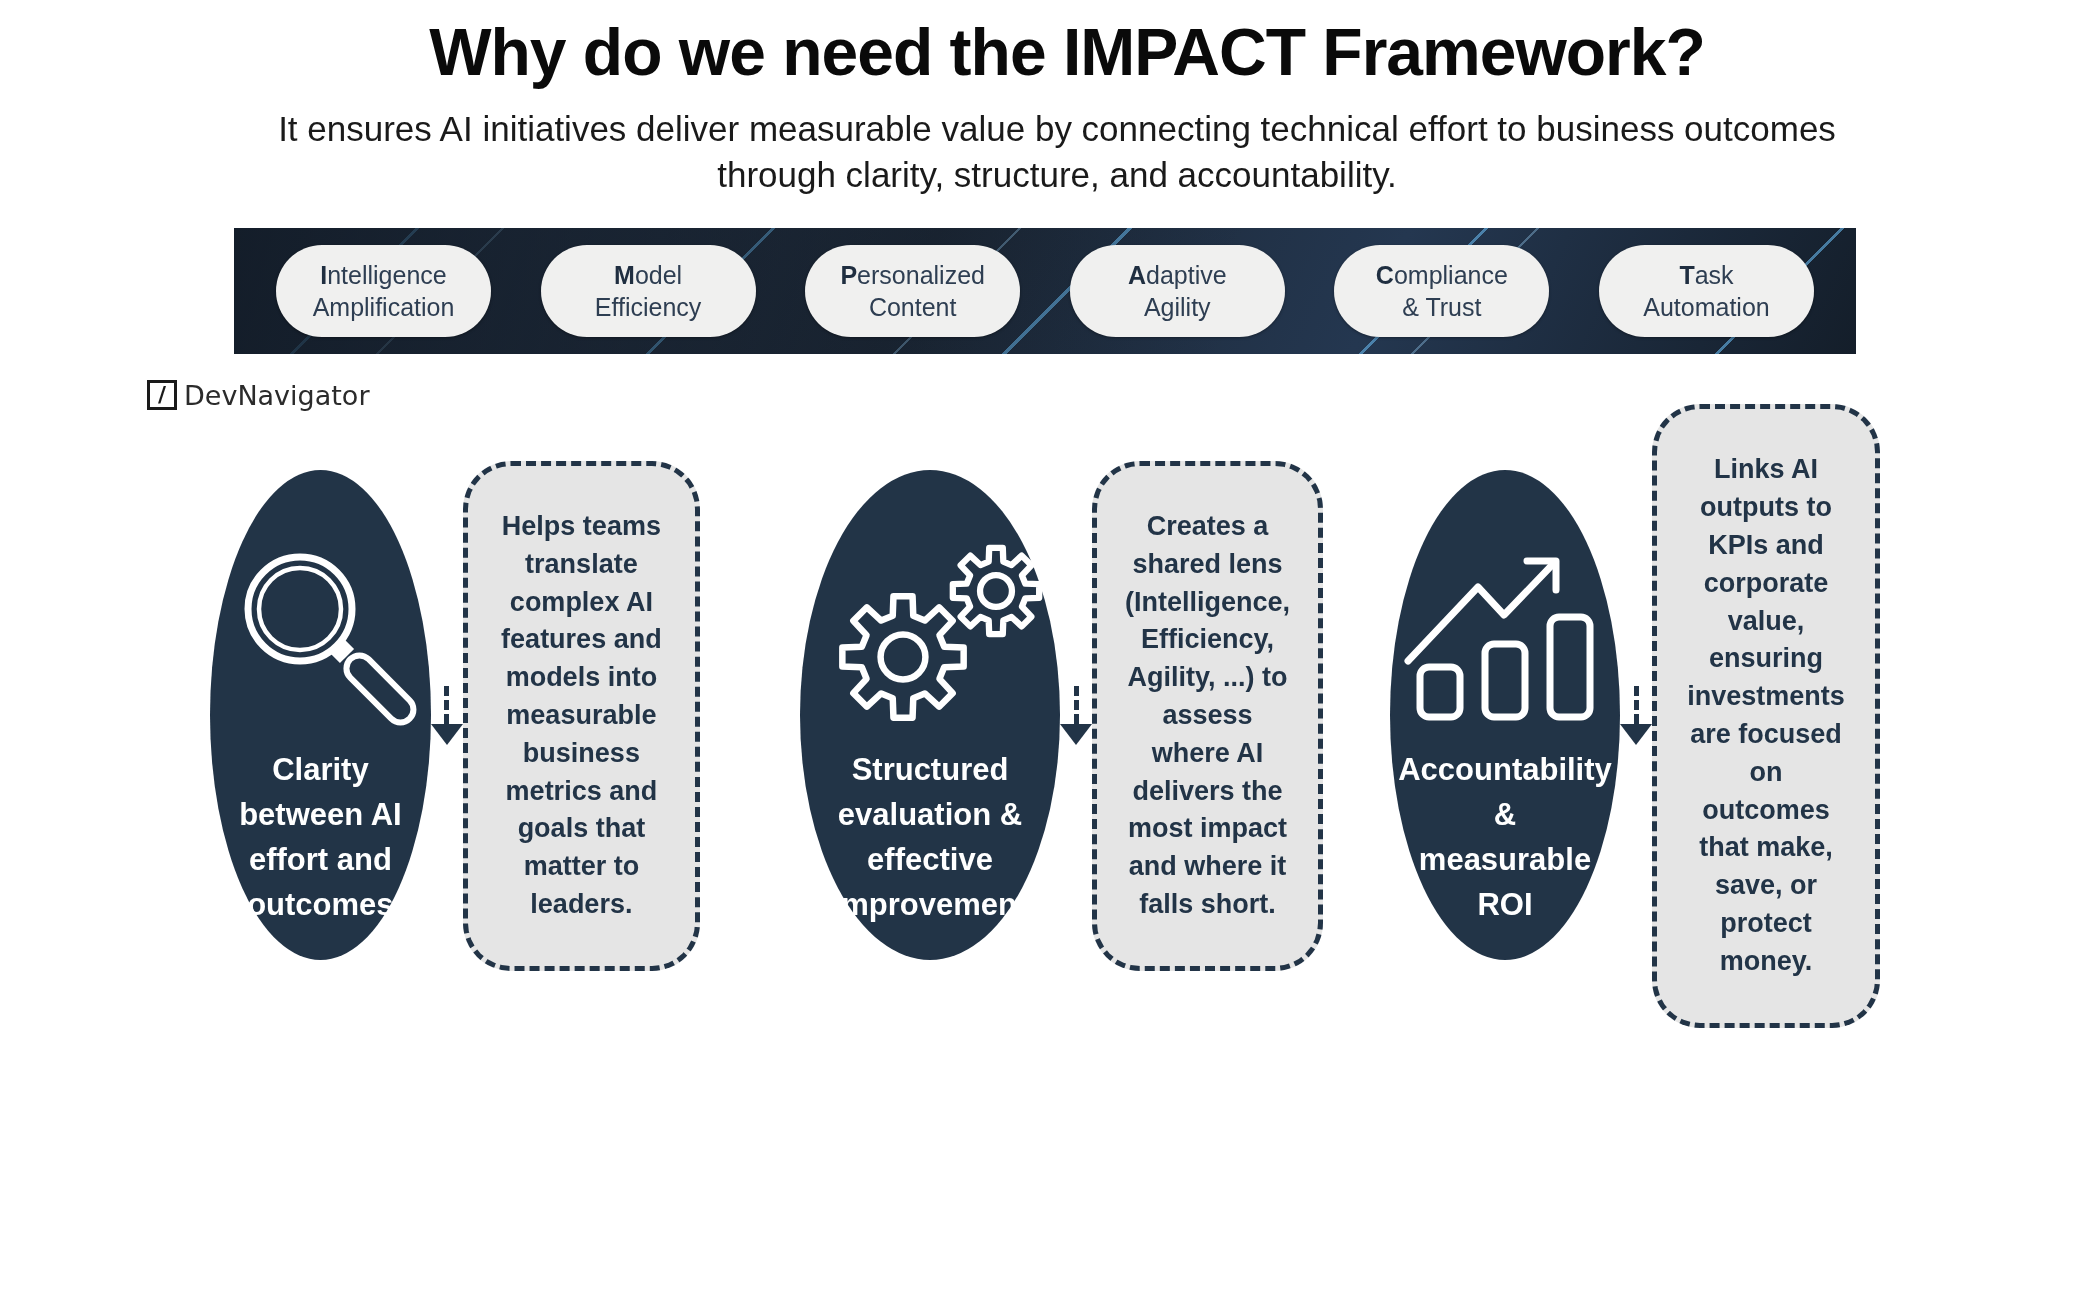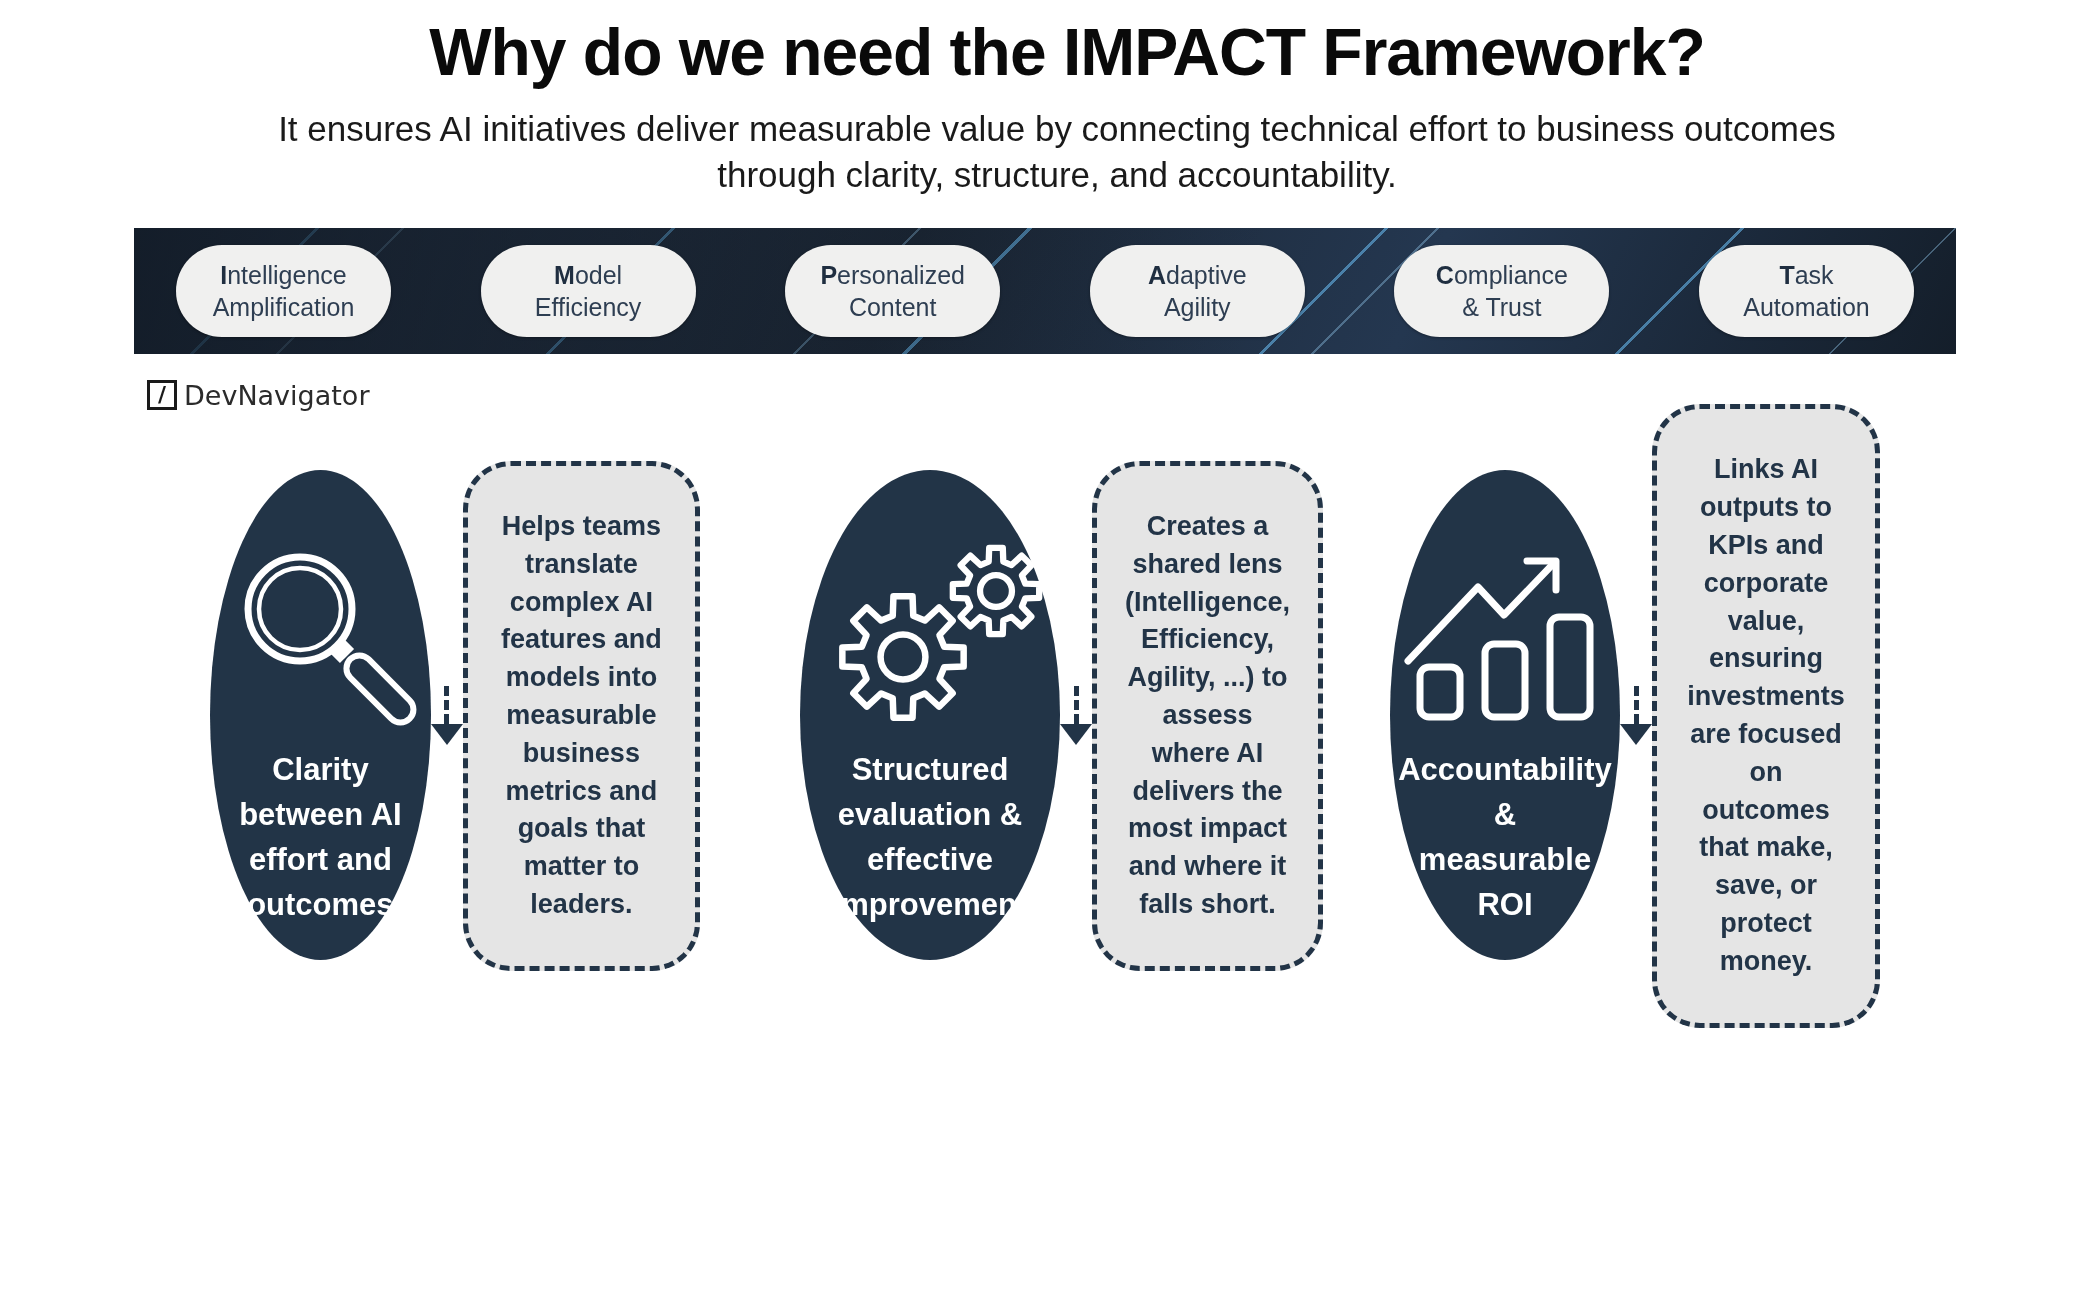--- a/index.html
+++ b/index.html
@@ -26,21 +26,21 @@
     margin:16px 0 0;
     text-align:center;
     font-size:35px;
     line-height:1.32;
     font-weight:400;
     color:#1a1a1a;
     padding-left:24px;
   }
   
   .impact-bar{
-    width:1822px;
+    width:1622px;
     height:126px;
     margin:30px auto 0;
     display:flex;
     align-items:center;
     justify-content:space-between;
     padding:0 42px;
     box-sizing:border-box;
     background:
       linear-gradient(100deg, rgba(14,22,32,.80) 0%, rgba(14,22,32,.25) 38%, rgba(14,22,32,0) 62%),
       repeating-linear-gradient(135deg, rgba(255,255,255,0) 0 128px, rgba(96,170,220,.65) 128px 131px, rgba(255,255,255,0) 131px 252px),

